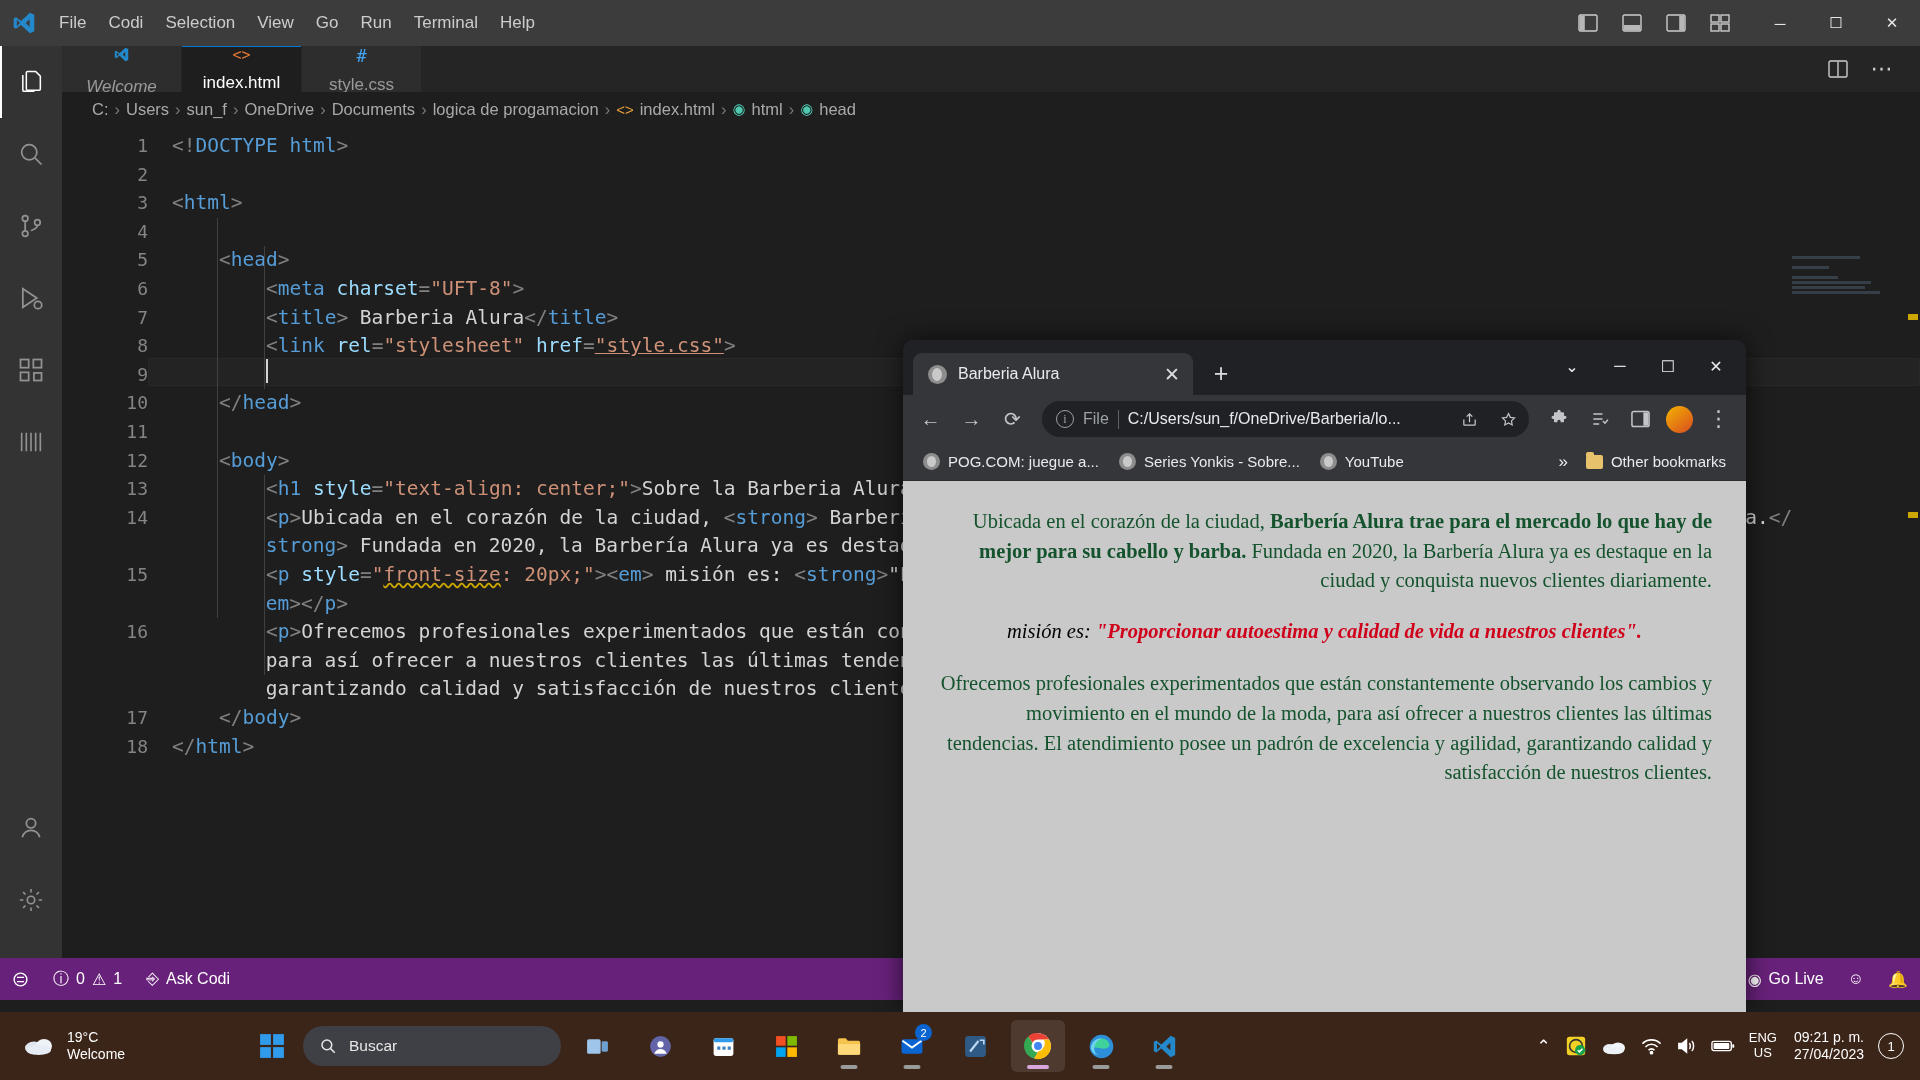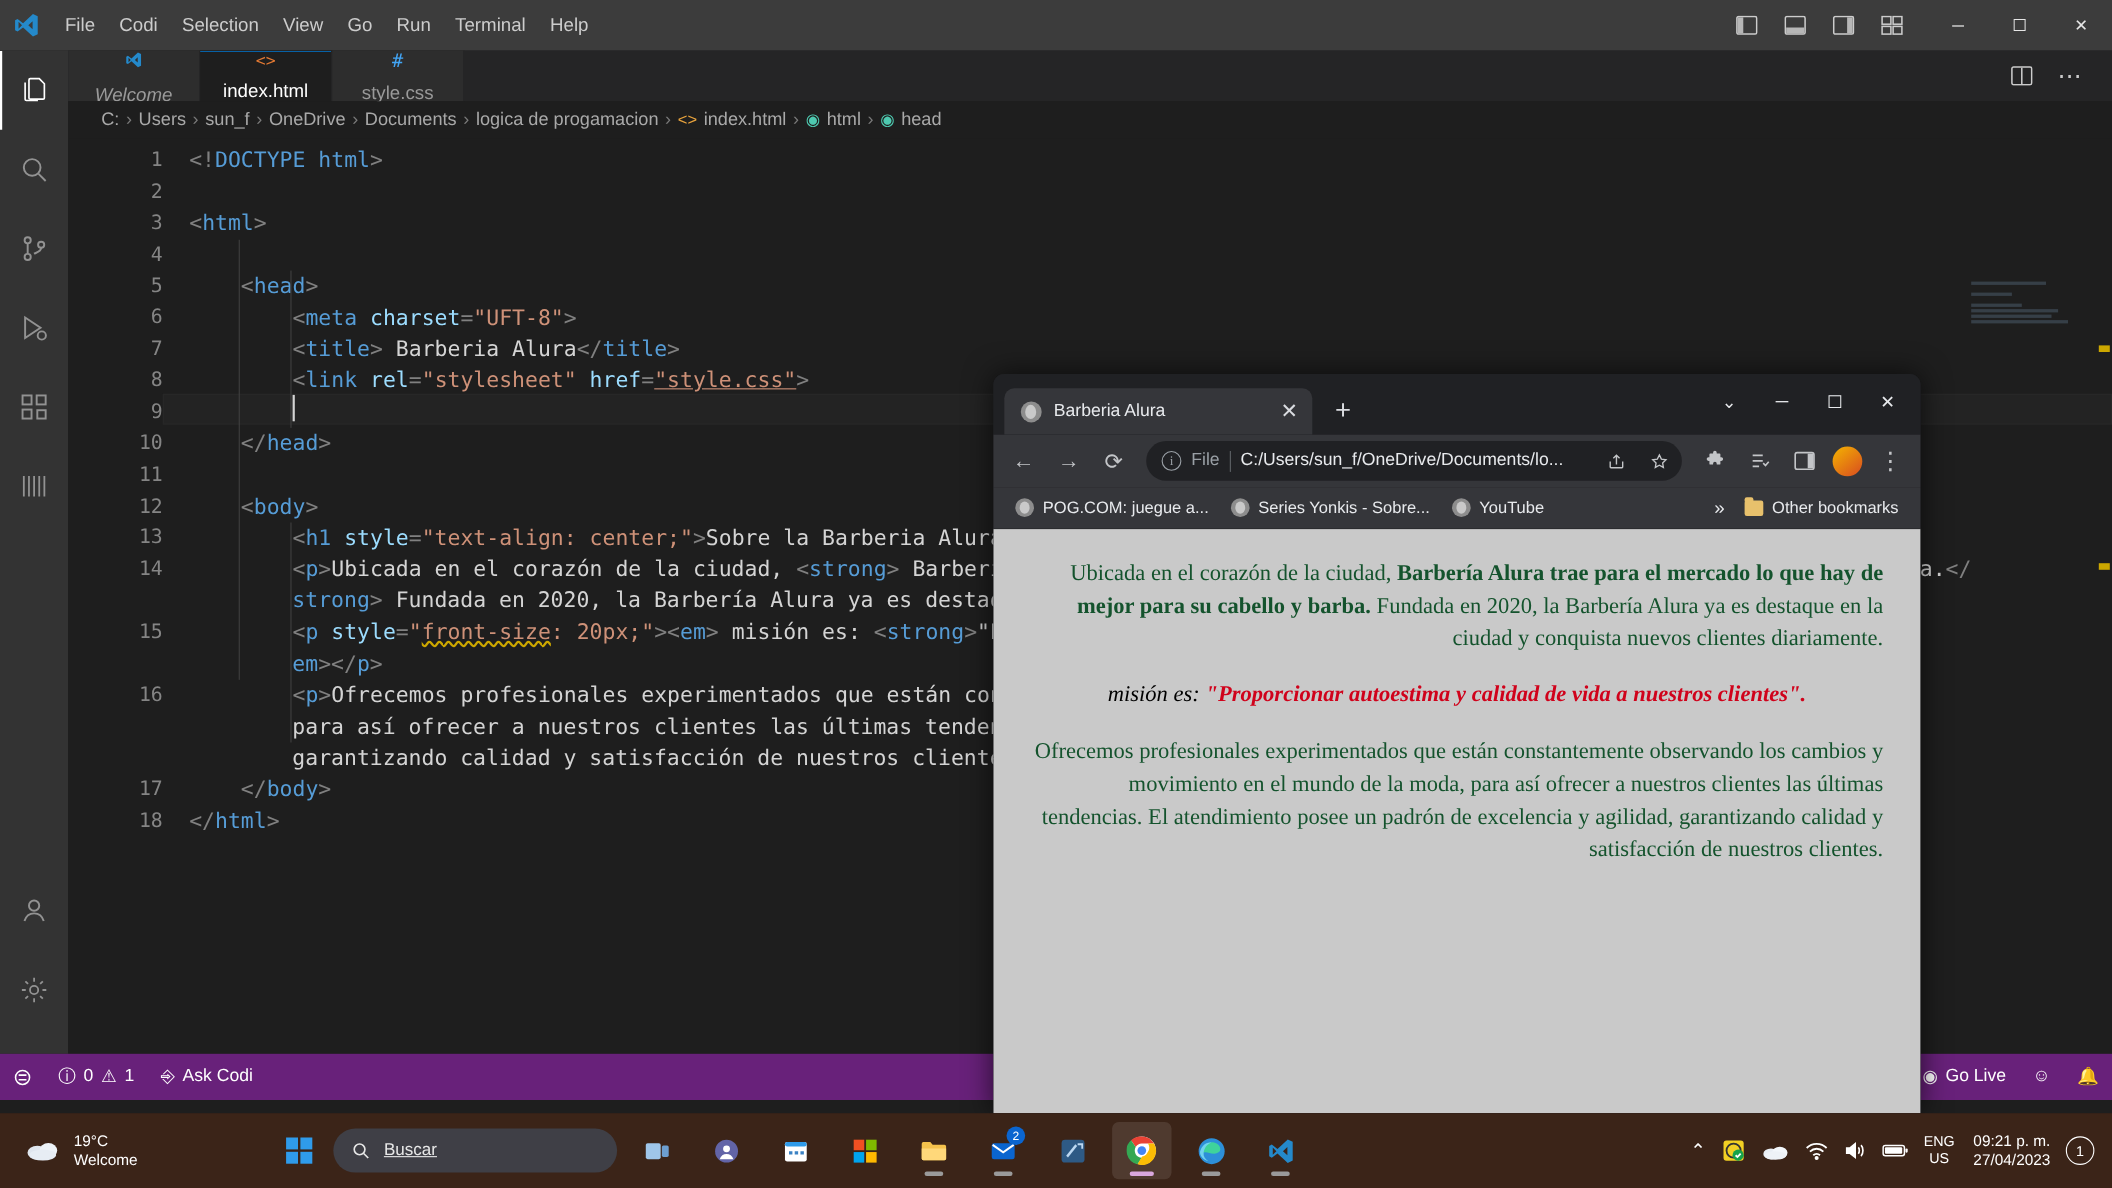--- a/index.html
+++ b/index.html
@@ -111,21 +111,21 @@
   .pg-p b { font-weight:bold; }
   .pg-mission { font-family:"Liberation Serif", serif; font-size:20.5px; text-align:center; font-style:italic; color:#000; margin-bottom:26px; }
   .pg-mission .quote { color:#d0021b; font-weight:bold; }
 
   
   .taskbar { position:absolute; left:0; bottom:0; width:1920px; height:68px; background:#3b2418; display:flex; align-items:center; }
   .tb-weather { display:flex; align-items:center; gap:11px; padding-left:22px; width:250px; color:#fff; }
   .tb-weather .wtxt { font-size:14px; line-height:1.25; }
   .tb-center { flex:1; display:flex; align-items:center; gap:9px; }
   .tb-start { width:44px; height:44px; display:flex; align-items:center; justify-content:center; }
-  .tb-search { width:258px; height:40px; border-radius:20px; background:#3f3f46; display:flex; align-items:center; gap:12px; padding:0 16px; color:#e7e7e7; font-size:15.5px;text-decoration:underline; }
+  .tb-search { width:258px; height:40px; border-radius:20px; background:#3f3f46; display:flex; align-items:center; gap:12px; padding:0 16px; color:#e7e7e7; font-size:15.5px; }
   .tb-app { width:54px; height:52px; display:flex; align-items:center; justify-content:center; position:relative; border-radius:6px; }
   .tb-app.running:after { content:""; position:absolute; bottom:3px; left:50%; transform:translateX(-50%); width:17px; height:4px; border-radius:2px; background:#9a9a9a; }
   .tb-app.active { background:rgba(255,255,255,.10); }
   .tb-app.active:after { background:#d9a7dd; width:22px; }
   .tb-badge { position:absolute; top:4px; right:7px; background:#0a65d0; color:#fff; font-size:11px; border-radius:9px; min-width:17px; height:17px; display:flex; align-items:center; justify-content:center; padding:0 4px; }
   .tb-tray { display:flex; align-items:center; gap:14px; padding-right:16px; color:#fff; }
   .tray-ico { display:flex; align-items:center; justify-content:center; }
   .tb-lang { font-size:13px; line-height:1.15; text-align:center; color:#fff; }
   .tb-clock { font-size:14px; line-height:1.25; text-align:right; color:#fff; padding-left:3px; }
   .tb-bell { width:26px; height:26px; border-radius:50%; border:1.6px solid #fff; display:flex; align-items:center; justify-content:center; font-size:13px; color:#fff; }
@@ -361,21 +361,21 @@
     </div>
 
     <div class="ch-toolbar">
       <div class="ch-icn">←</div>
       <div class="ch-icn">→</div>
       <div class="ch-icn">⟳</div>
       <div class="omnibox">
         <span class="info">i</span>
         <span class="scheme">File</span>
         <span class="vbar"></span>
-        <span class="url">C:/Users/sun_f/OneDrive/Documents/lo...</span>
+        <span class="url">C:/Users/sun_f/OneDrive/Barberia/lo...</span>
         <span class="ch-icn" style="width:30px;height:30px;font-size:17px">
           <svg width="17" height="17" viewBox="0 0 24 24" fill="none" stroke="#c3c5c8" stroke-width="1.8">
               <path d="M4 12v7a1 1 0 0 0 1 1h14a1 1 0 0 0 1-1v-7"></path>
               <path d="M12 16V4M8 8l4-4 4 4"></path>
             </svg>
         </span>
         <span class="ch-icn" style="width:30px;height:30px">
           <svg width="17" height="17" viewBox="0 0 24 24" fill="none" stroke="#c3c5c8" stroke-width="1.7">
               <path d="m12 3.6 2.6 5.4 5.9.8-4.3 4.1 1 5.8-5.2-2.8-5.2 2.8 1-5.8L3.5 9.8l5.9-.8z"></path>
             </svg>

